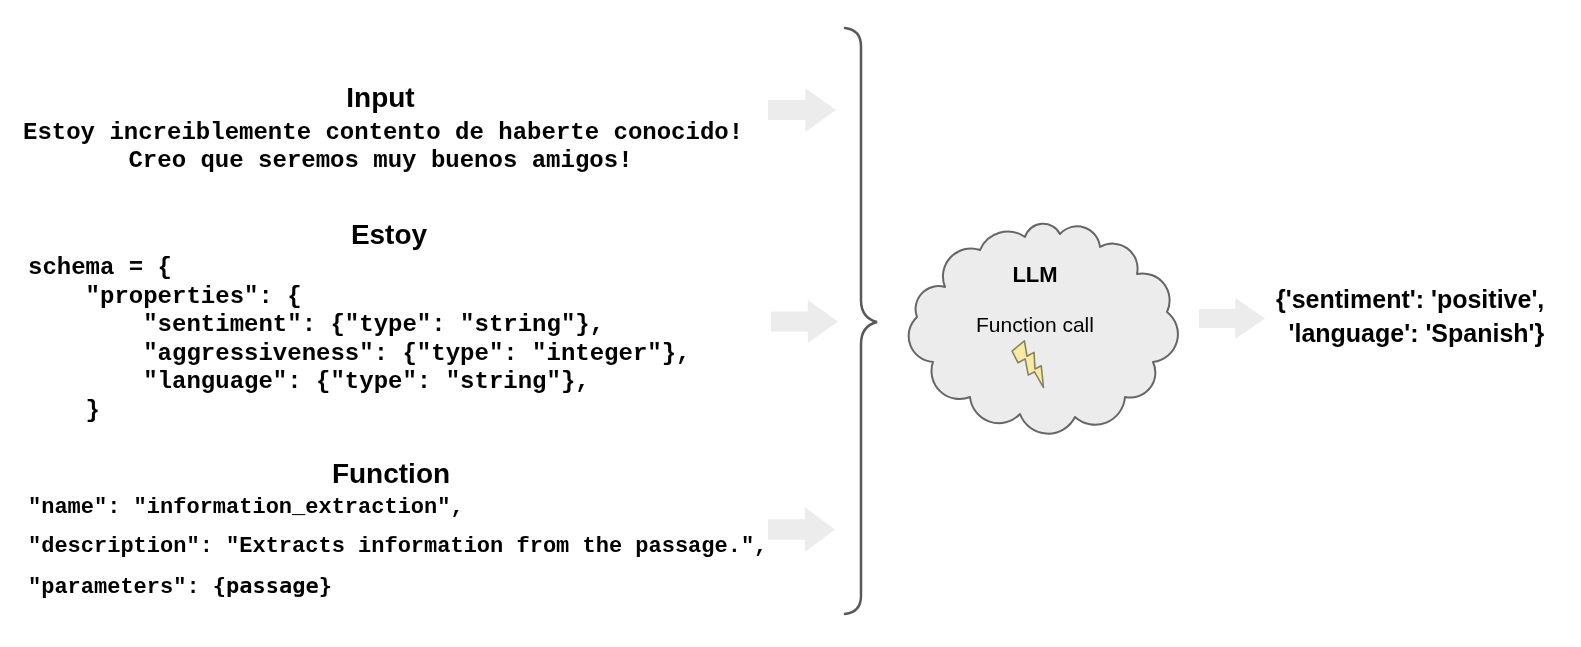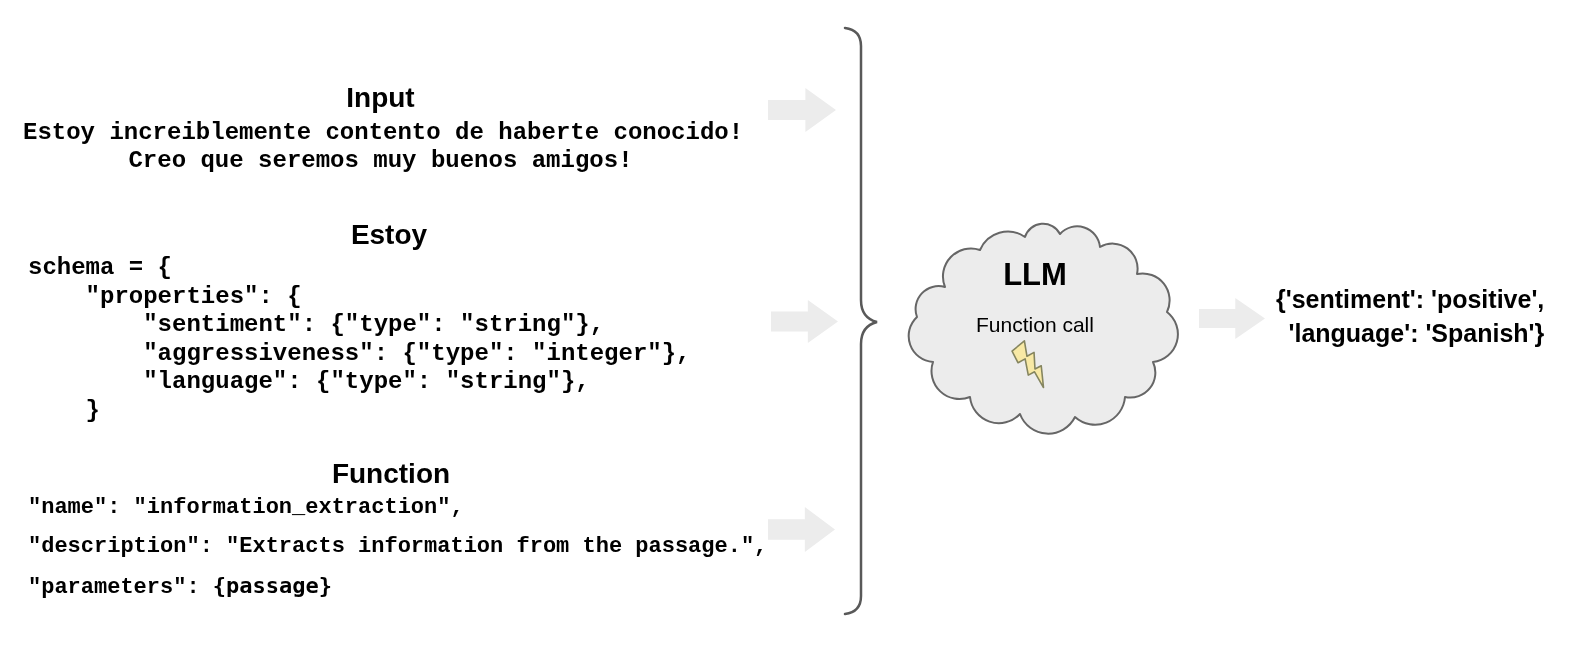--- a/index.html
+++ b/index.html
@@ -21,21 +21,21 @@
     font-size:24px;line-height:28.5px;text-align:left;margin:4px 0 16px 5px;
   }
   .fn-line{font-size:22px;line-height:26px;text-align:left;margin:0 0 13px 5px;}
   .alt-mono{font-family:"DejaVu Sans Mono",monospace;font-weight:bold;}
   .block-arrow{
     position:absolute;background:var(--arrow,#ececec);
     clip-path:polygon(0 27%,55% 27%,55% 0,100% 50%,55% 100%,55% 73%,0 73%);
   }
   .svg-abs{position:absolute;}
   .cloud-label{position:absolute;text-align:center;width:300px;}
-  .cloud-title{font-size:31px;font-weight:bold;line-height:28px;}
+  .cloud-title{font-size:22px;font-weight:bold;line-height:28px;}
   .cloud-sub{font-size:21px;font-weight:normal;line-height:24px;}
   .output-text{
     position:absolute;font-size:25px;font-weight:bold;line-height:34px;
     text-align:right;white-space:pre;
   }
 </style>
 </head>
 <body>
 
 <div class="canvas">

